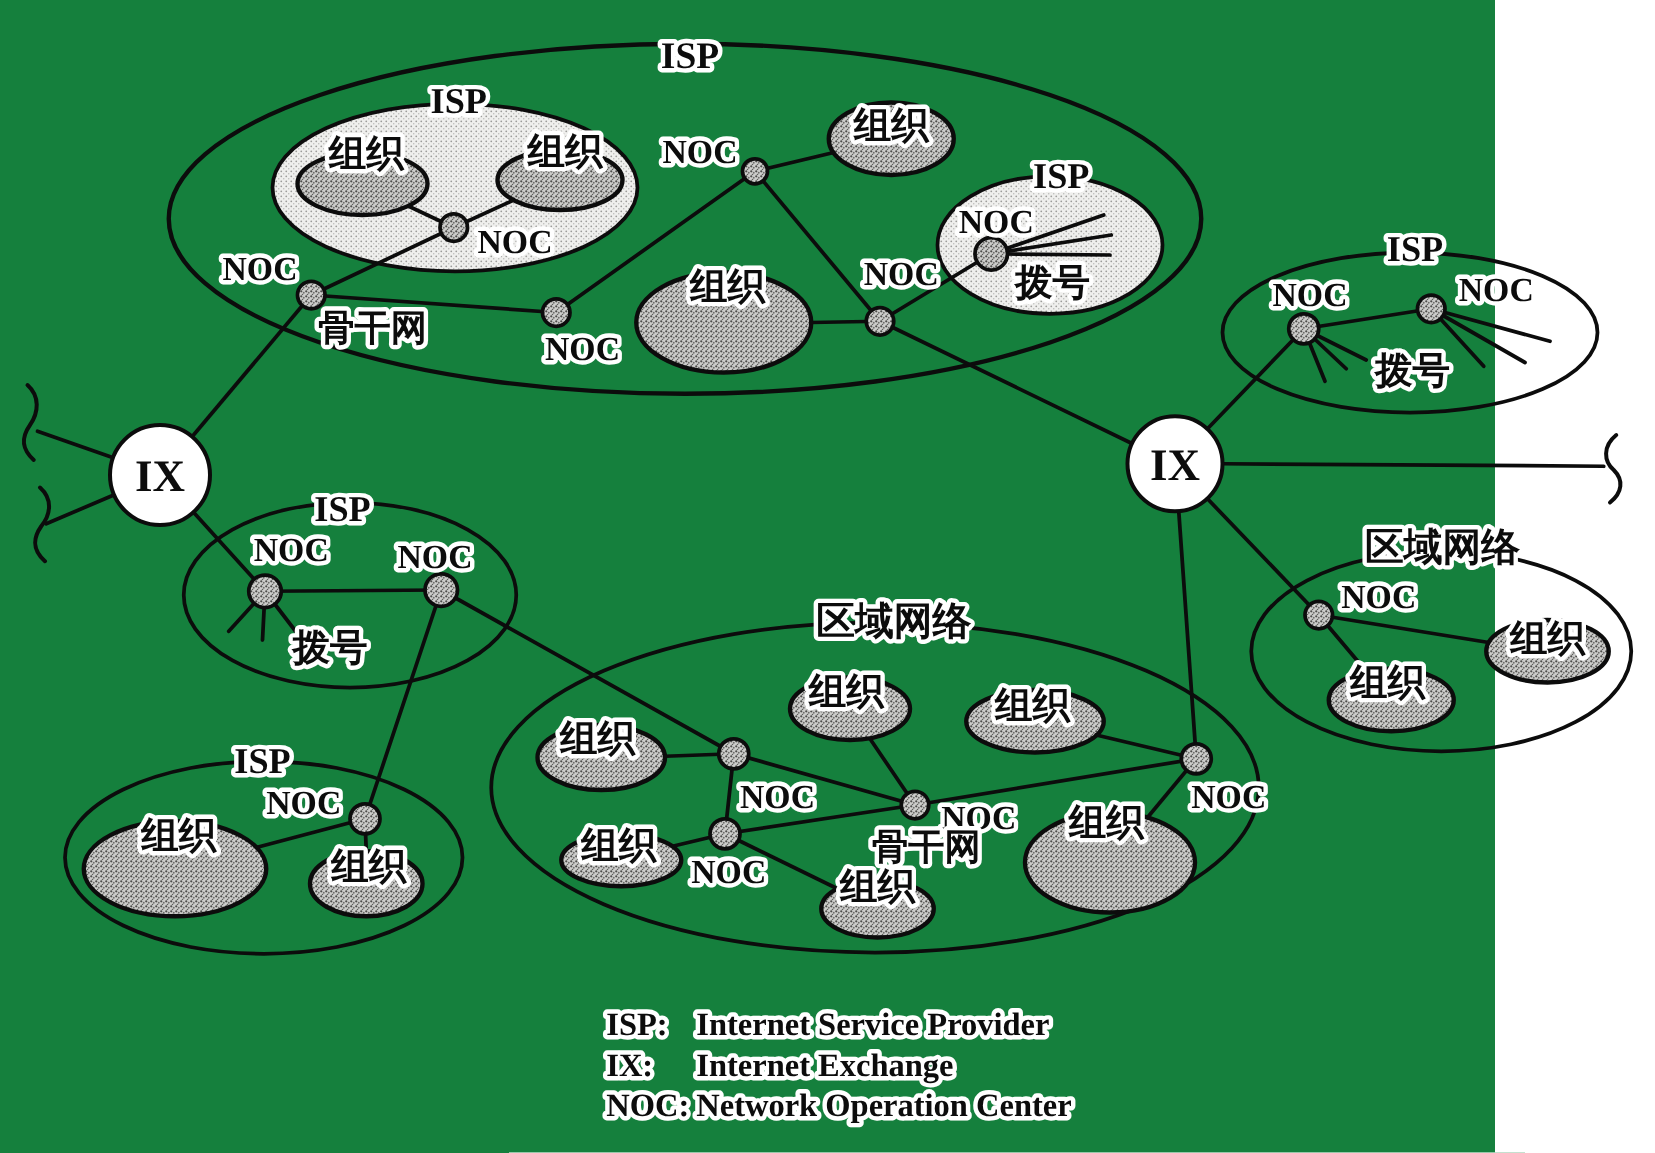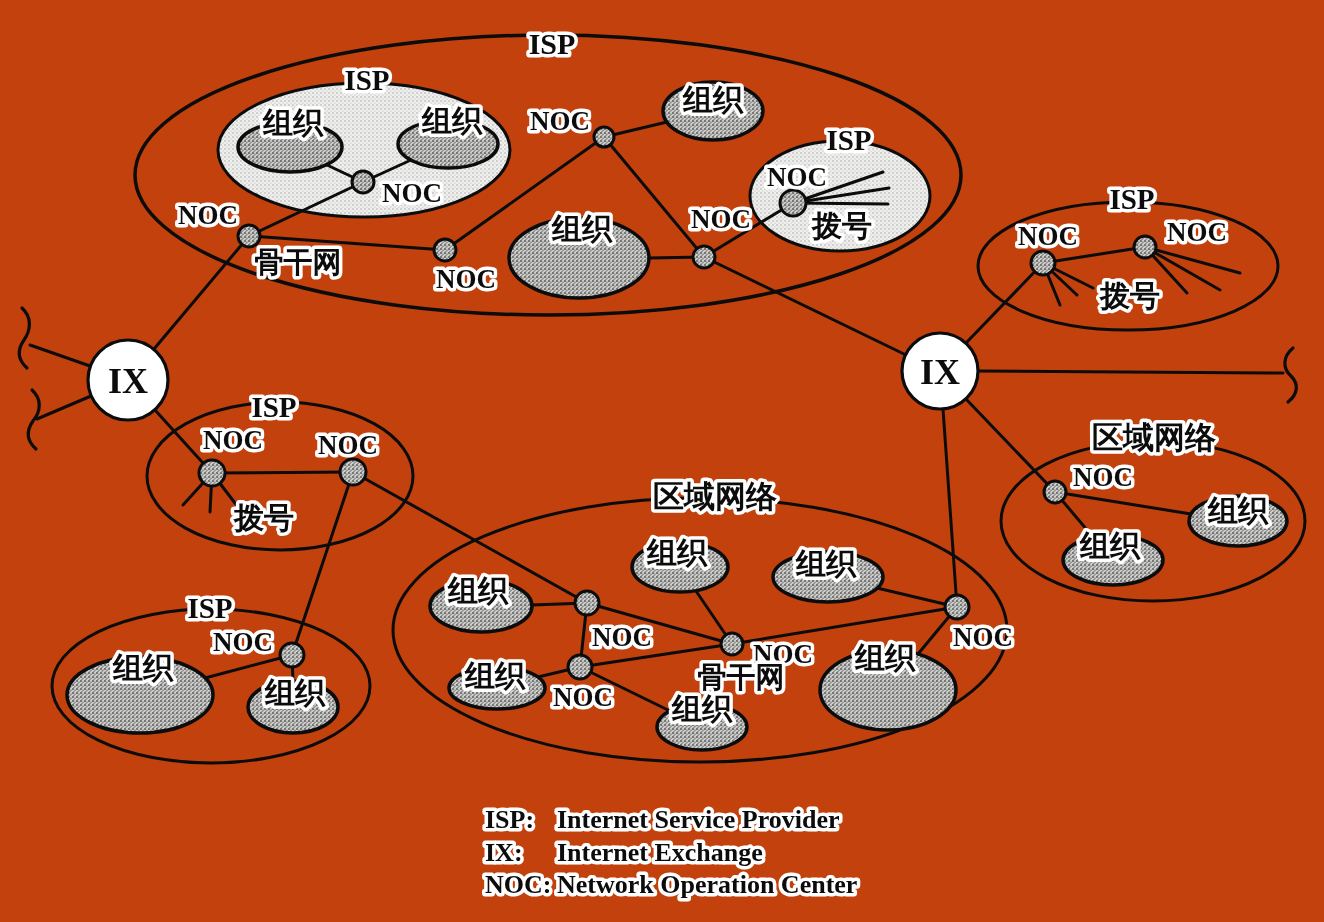--- a/index.html
+++ b/index.html
@@ -1,16 +1,16 @@
 <!DOCTYPE html>
 <html><head>
 <meta charset="utf-8">
 <style>
   html,body { margin:0; padding:0; background:#ffffff; }
-  .canvas-wrap { width:1324px; height:922px; background:#c2410c; position:relative; }
+  .canvas-wrap { width:1196px; height:922px; background:#15803d; position:relative; }
   svg { display:block; }
   .lbl {
     font-family:"Liberation Serif", serif;
     font-weight:700;
     fill:#0c0c0c;
     paint-order:stroke;
     stroke:#ffffff;
     stroke-width:7px;
     stroke-linejoin:round;
   }

